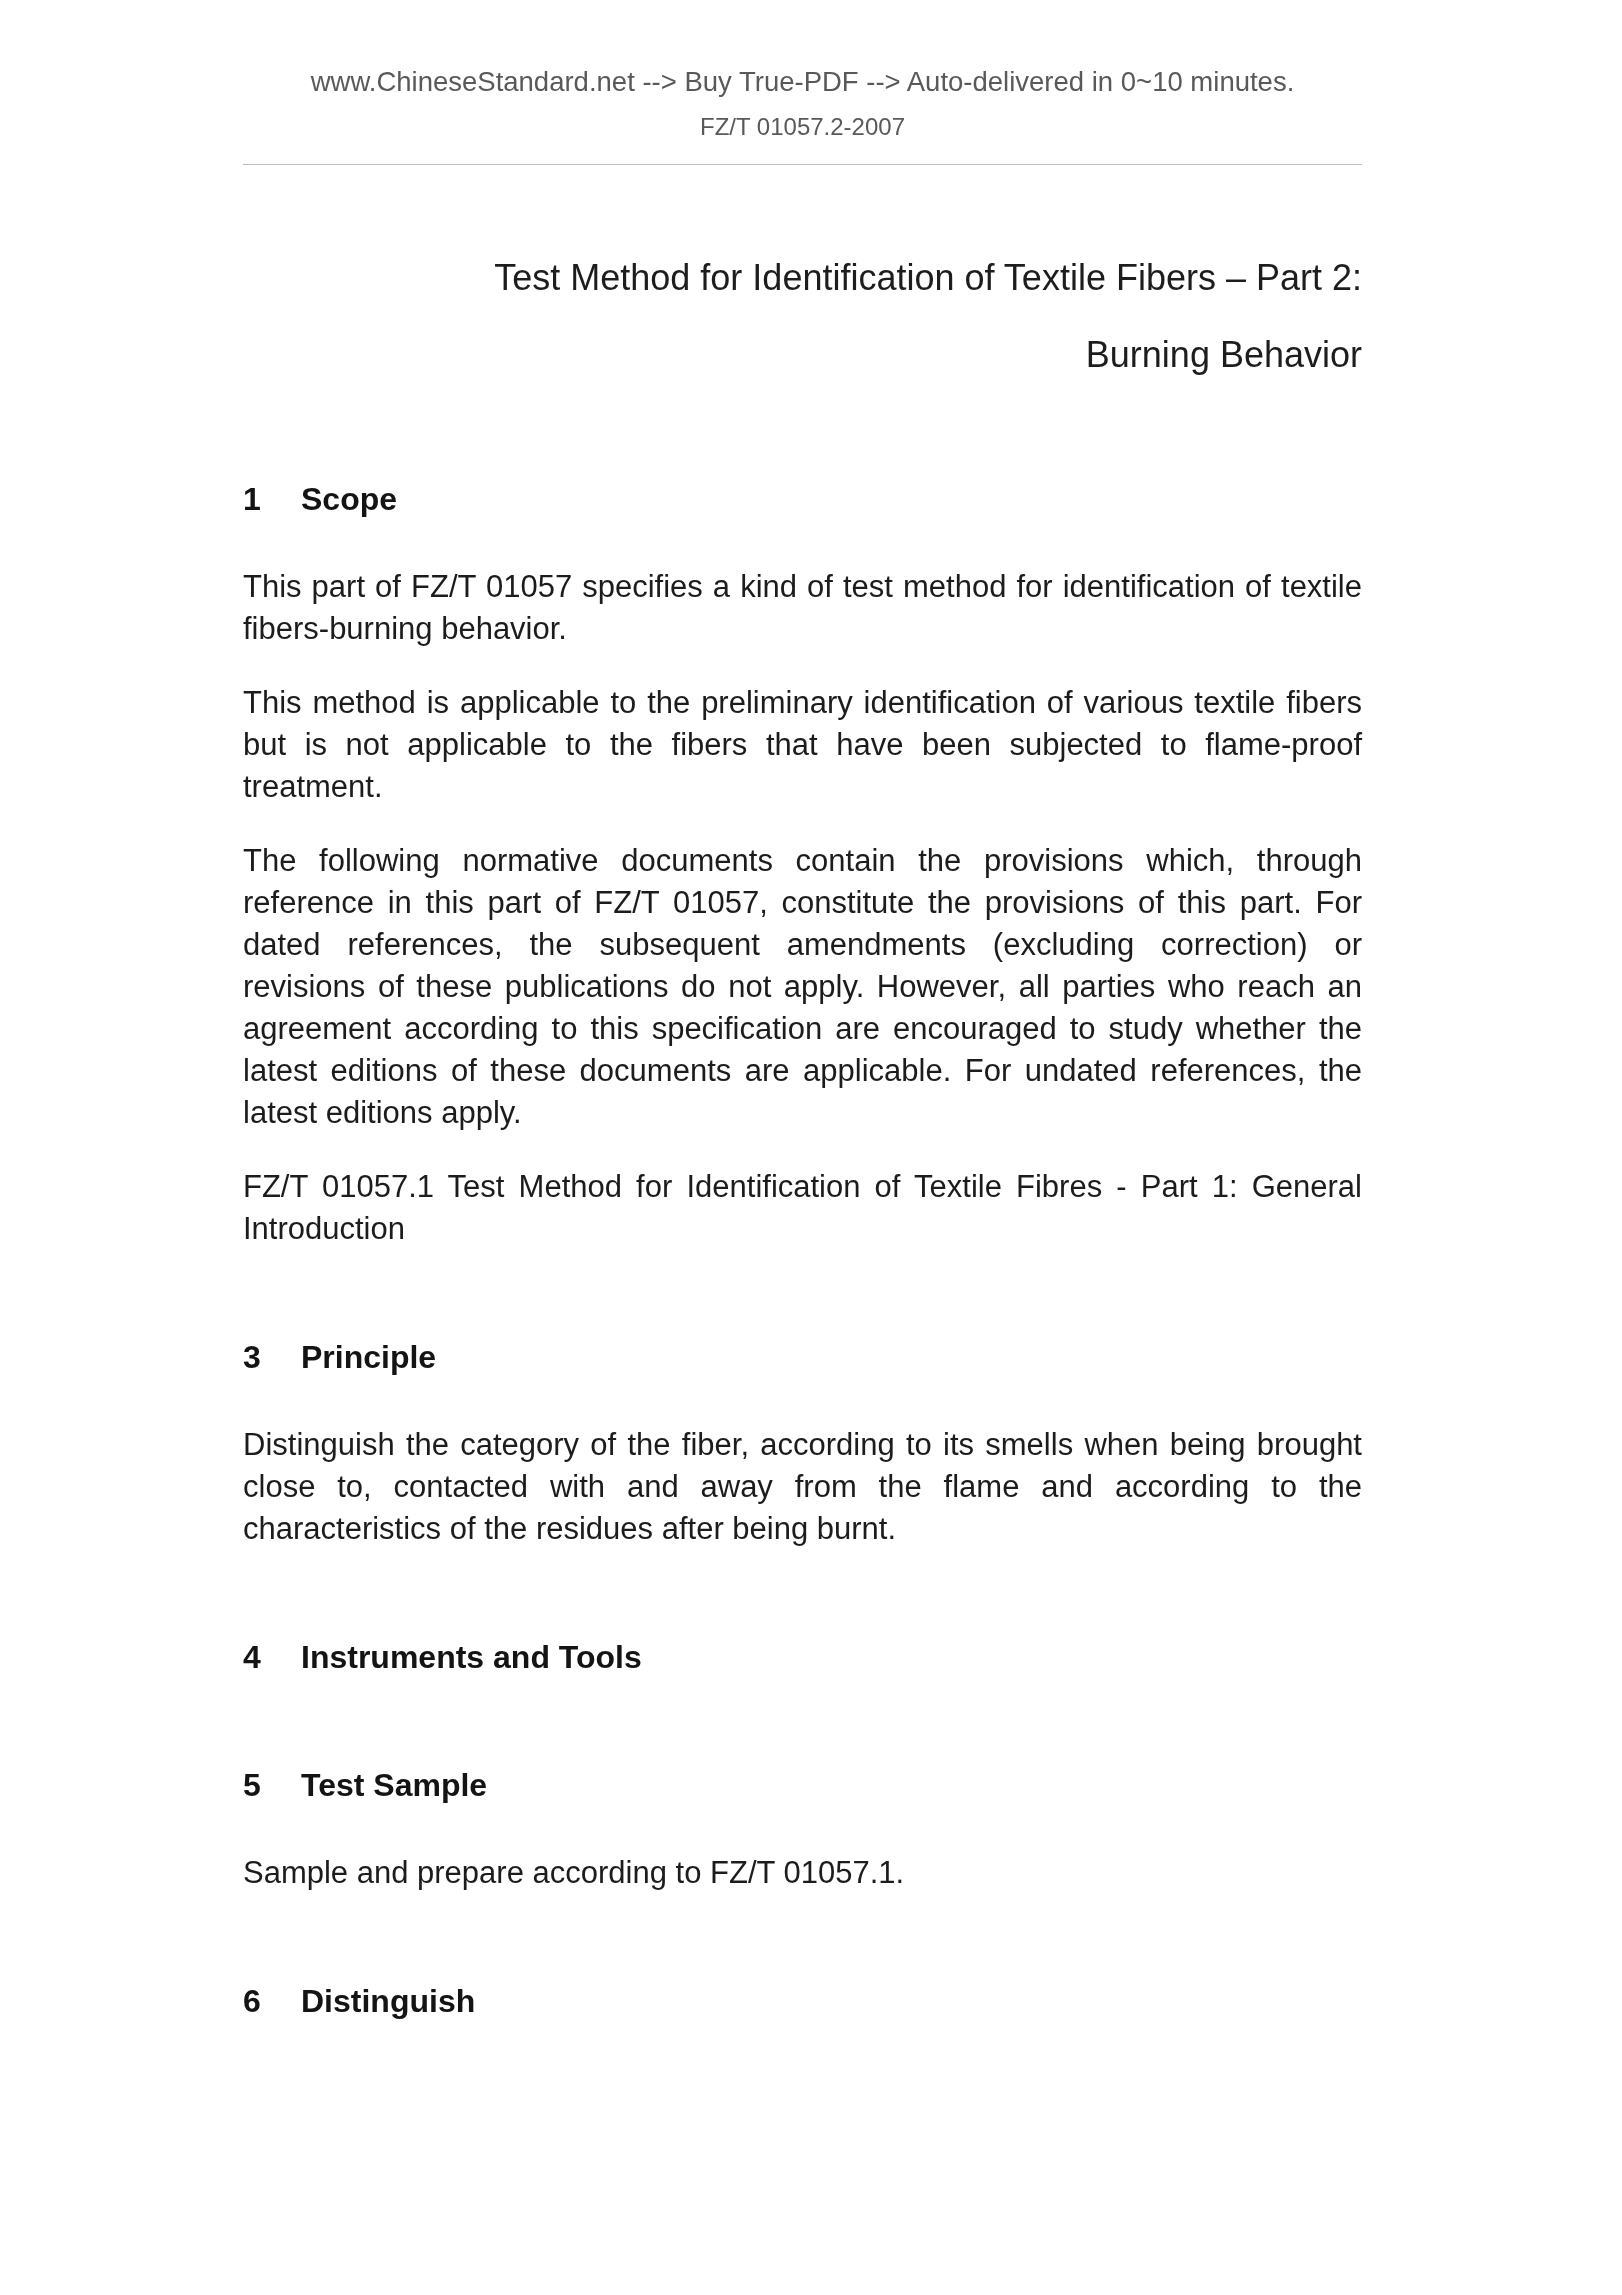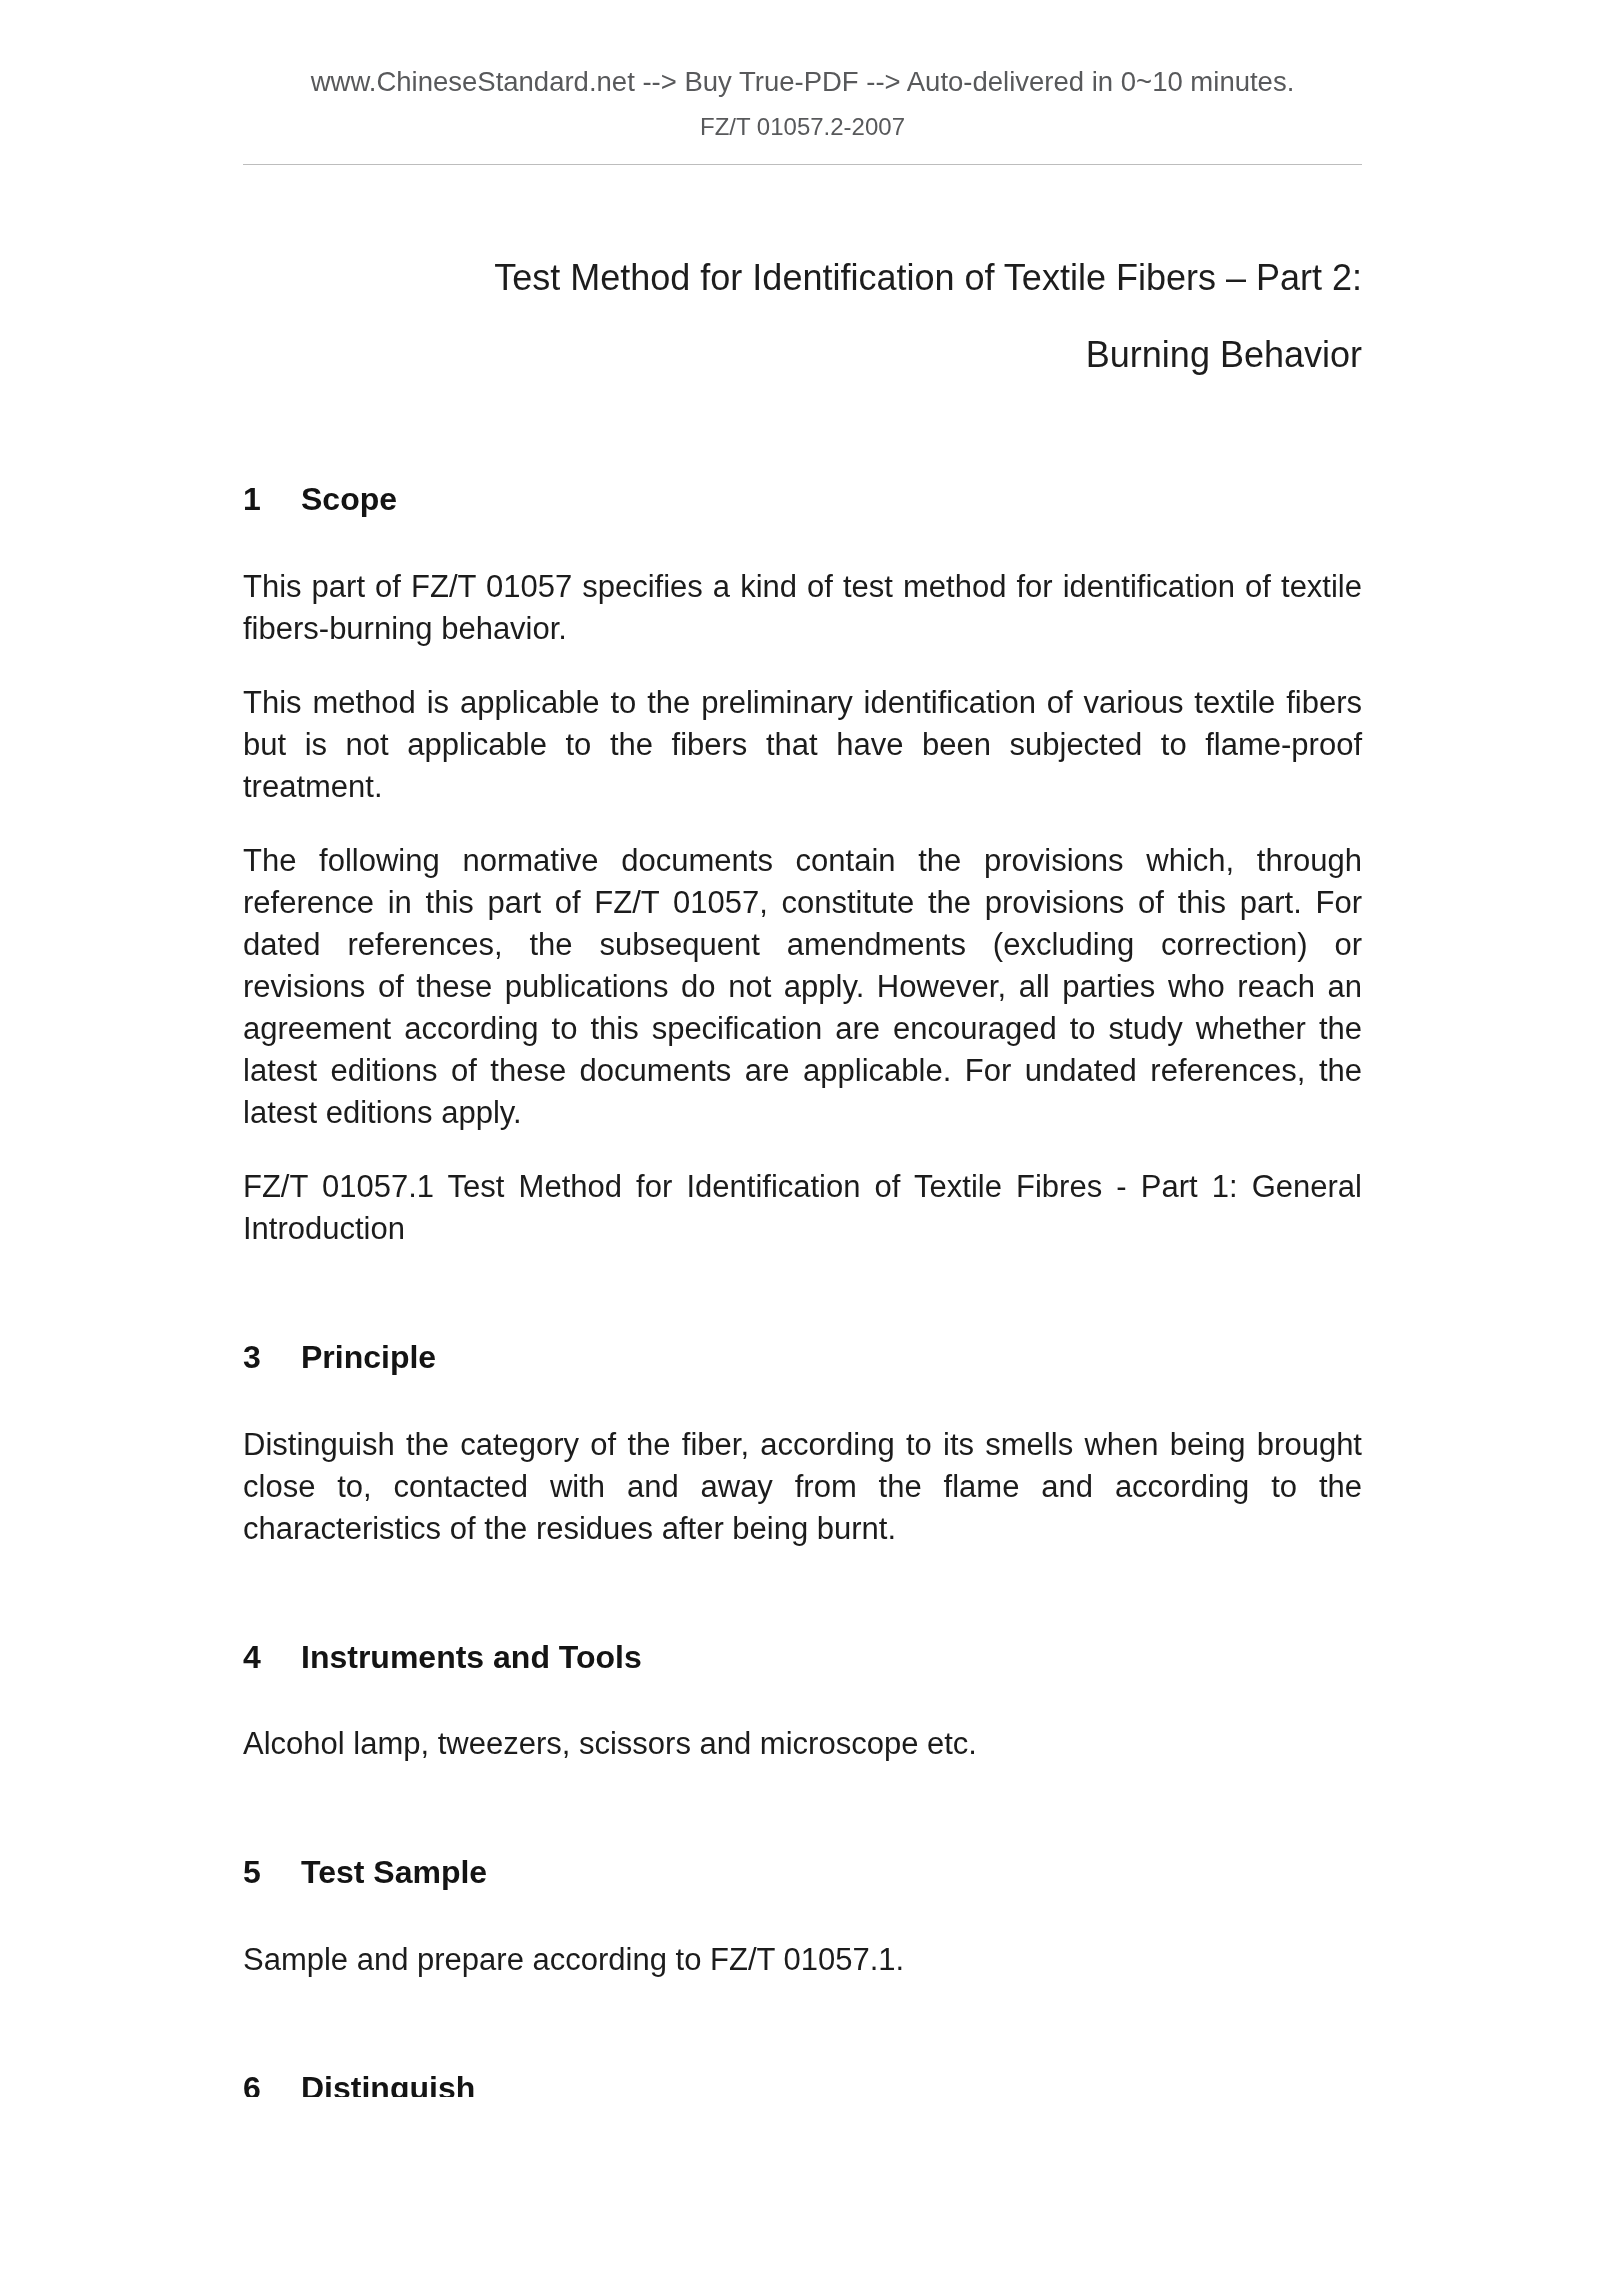--- a/index.html
+++ b/index.html
@@ -89,21 +89,20 @@
       <p>FZ/T 01057.1 Test Method for Identification of Textile Fibres - Part 1: General Introduction</p>
     </section>
 
     <section>
       <h2><span class="sec-num">3</span><span>Principle</span></h2>
       <p>Distinguish the category of the fiber, according to its smells when being brought close to, contacted with and away from the flame and according to the characteristics of the residues after being burnt.</p>
     </section>
 
     <section>
       <h2><span class="sec-num">4</span><span>Instruments and Tools</span></h2>
-      <p>Alcohol lamp, tweezers, scissors and microscope etc.</p>
     </section>
 
     <section>
       <h2><span class="sec-num">5</span><span>Test Sample</span></h2>
       <p>Sample and prepare according to FZ/T 01057.1.</p>
     </section>
 
     <section>
       <h2><span class="sec-num">6</span><span>Distinguish</span></h2>
     </section>

